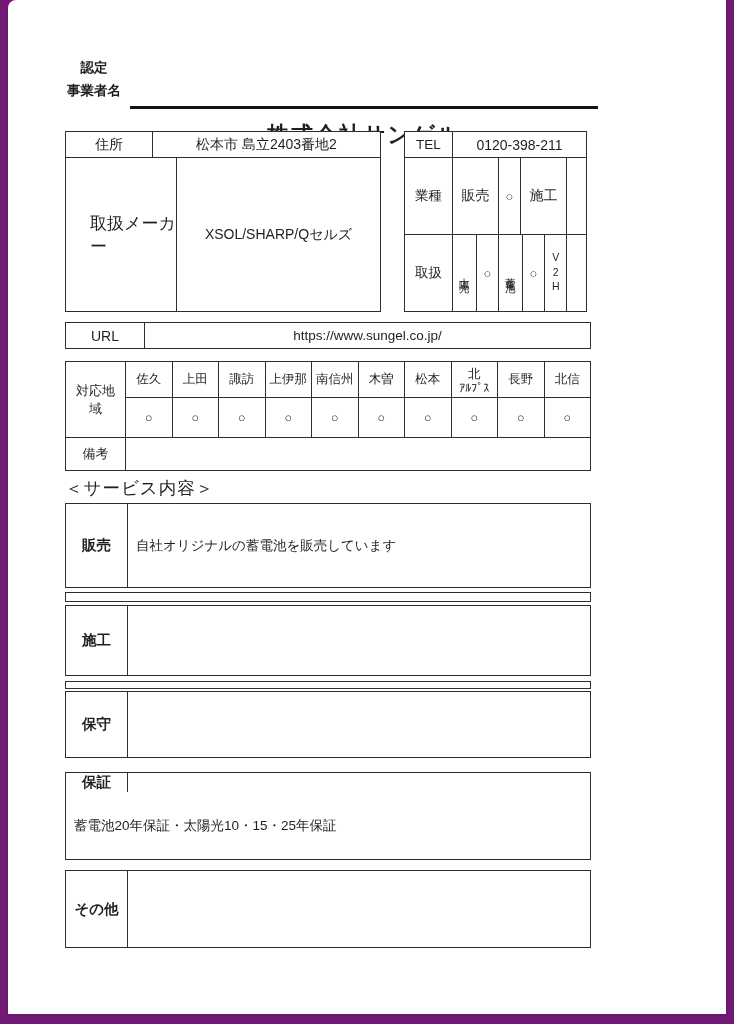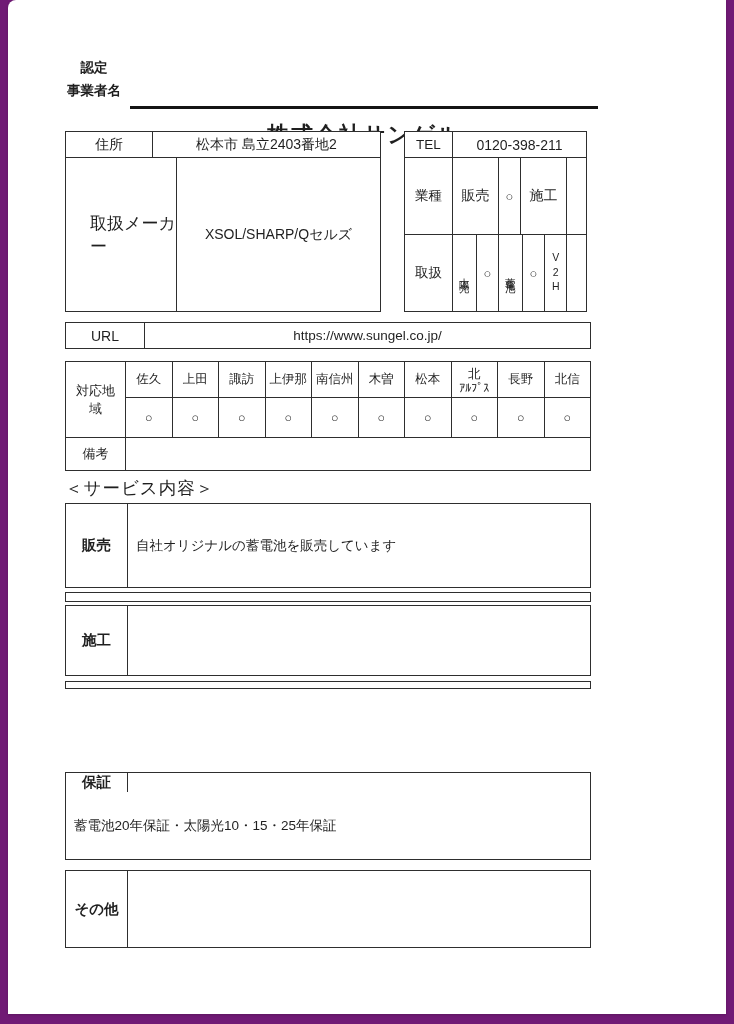--- a/index.html
+++ b/index.html
@@ -189,20 +189,24 @@
     <div class="svc" style="top:503px; height:85px;">
       <div class="svc-label">販売</div>
       <div class="svc-value">自社オリジナルの蓄電池を販売しています</div>
     </div>
     <div class="spacer" style="top:592px; height:10px;"></div>
     <div class="svc" style="top:605px; height:71px;">
       <div class="svc-label">施工</div>
       <div class="svc-value"></div>
     </div>
     <div class="spacer" style="top:681px; height:8px;"></div>
+    <div class="svc" style="top:691px; height:67px;">
+      <div class="svc-label">保守</div>
+      <div class="svc-value"></div>
+    </div>
     <div class="svc" style="top:772px; height:88px;flex-direction:column;">
       <div class="svc-label">保証</div>
       <div class="svc-value">蓄電池20年保証・太陽光10・15・25年保証</div>
     </div>
     <div class="svc" style="top:870px; height:78px;">
       <div class="svc-label">その他</div>
       <div class="svc-value"></div>
     </div>
 
   </div>

